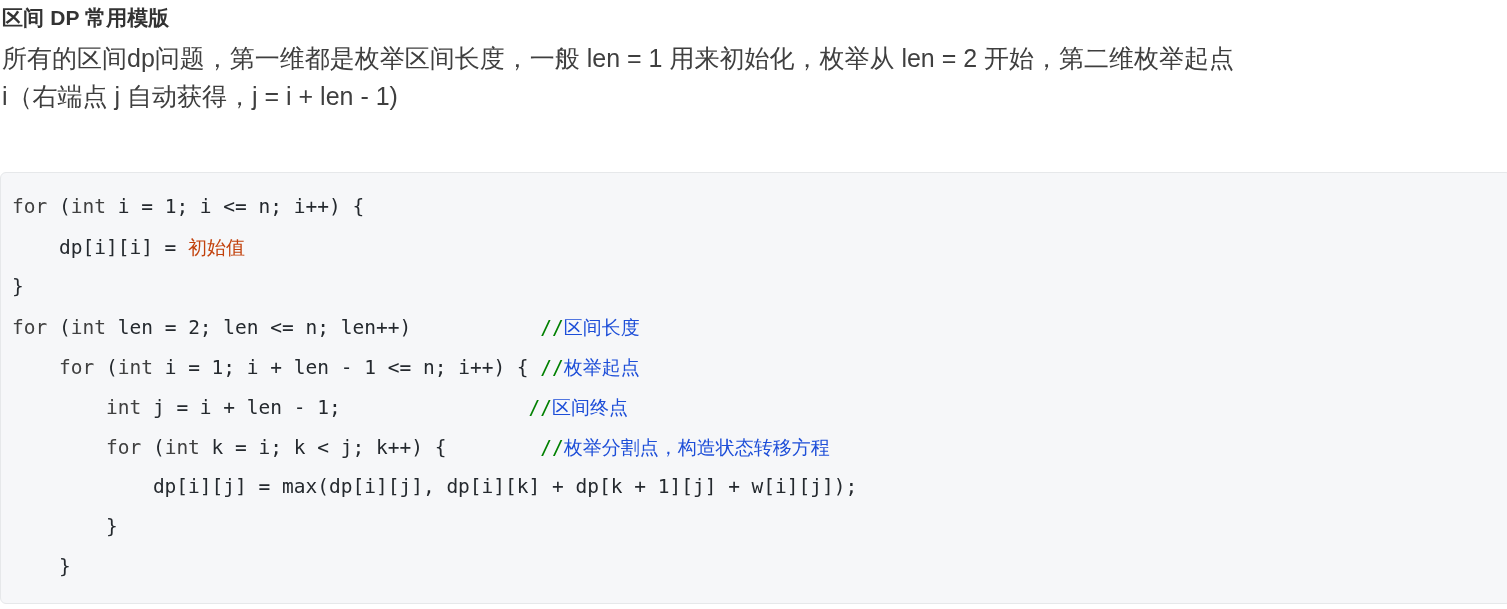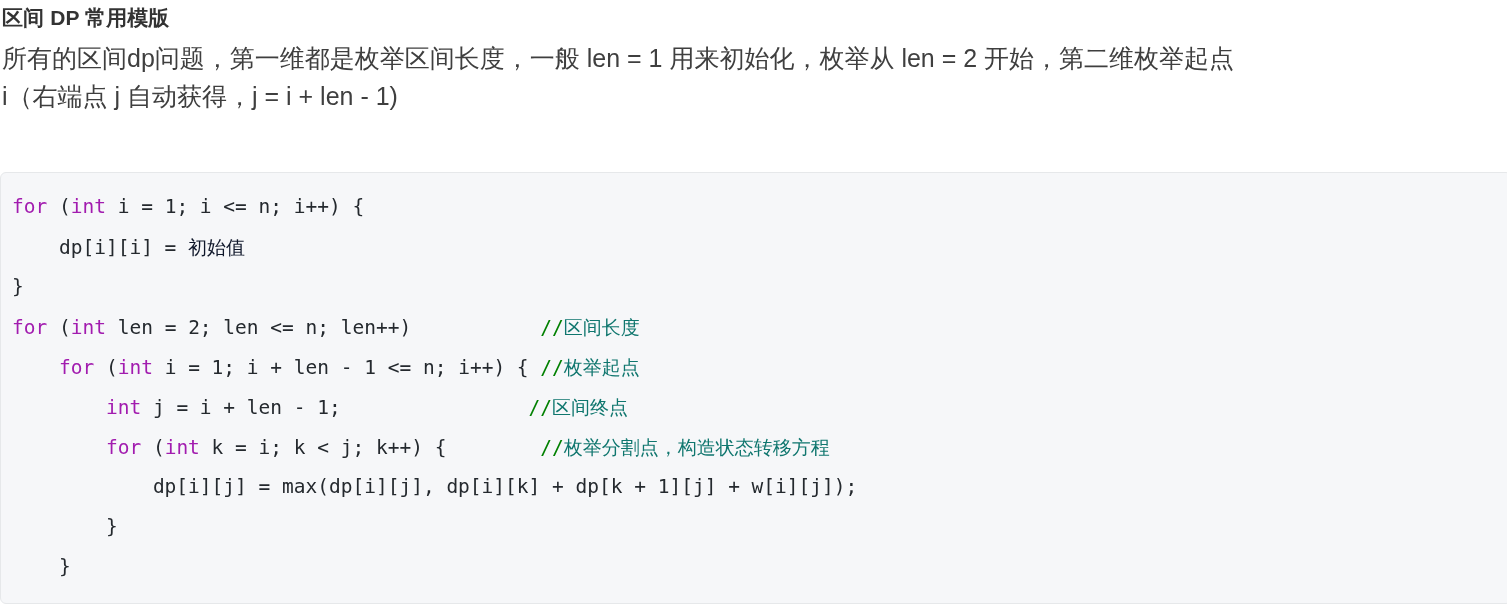--- a/index.html
+++ b/index.html
@@ -68,30 +68,30 @@
     white-space: pre;
     tab-size: 4;
   }
 
   .code-line {
     display: block;
     height: 40px;
     white-space: pre;
   }
 
-  .tok-kw      { color: #a21caf; }
+  .tok-kw      { color: #404040; }
   .tok-plain   { color: #24292e; }
   .tok-comment { color: #008000; }
   .tok-cjk     {
-    color: #0f172a;
+    color: #c2410c;
     font-family: "DejaVu Serif", "Liberation Serif", serif;
     font-size: 19px;
   }
   .tok-comment-cjk {
-    color: #0f766e;
+    color: #1d4ed8;
     font-family: "DejaVu Serif", "Liberation Serif", serif;
     font-size: 19px;
   }
 </style>
 </head>
 <body>
 
 <div class="page">
 
   <h2 class="article-title">区间 DP 常用模版</h2>

